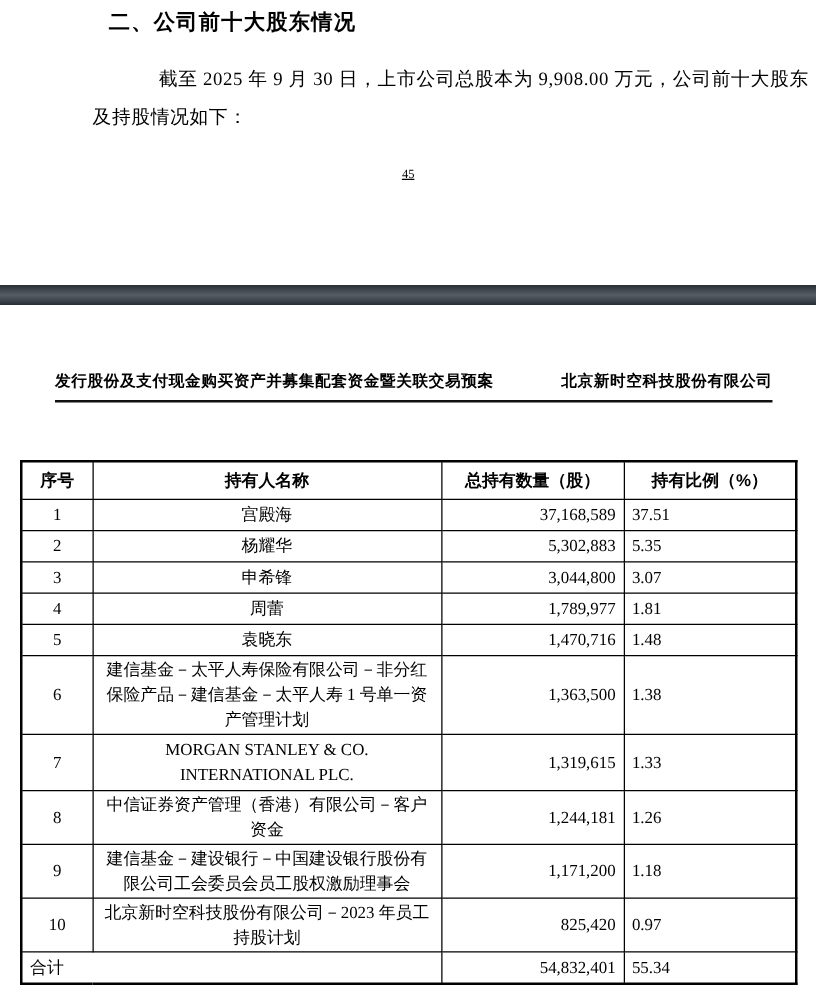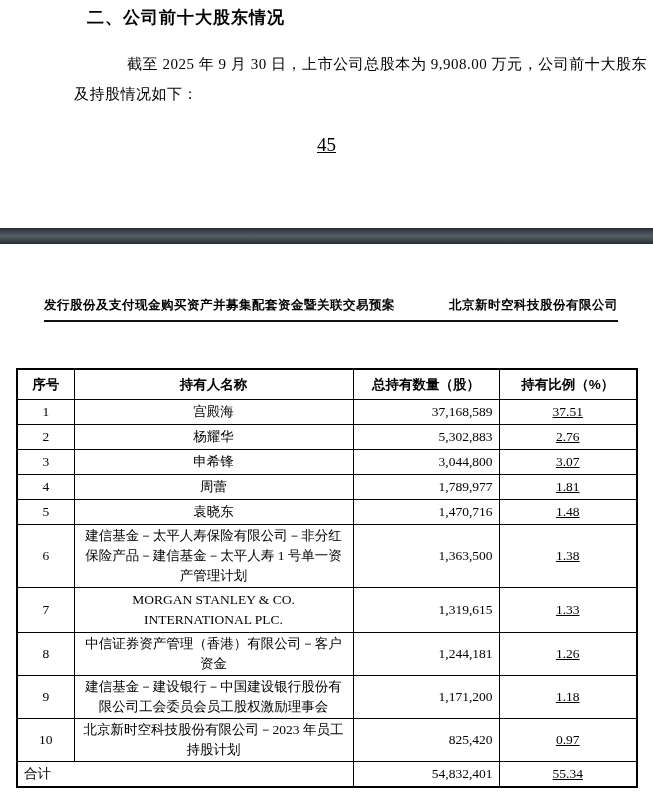--- a/index.html
+++ b/index.html
@@ -20,21 +20,21 @@
   }
   .doc-paragraph {
     position: absolute; left: 34px; top: 49px; width: 573px;
     font-size: 15px; line-height: 30px;
     text-indent: 53px; text-align: justify;
     letter-spacing: 0.5px;
     margin-left: 40px;
   }
   .page-number {
     position: absolute; left: 0; top: 134px; width: 653px;
-    text-align: center; font-size: 19px; text-decoration: underline;
+    text-align: center; font-size: 10px; text-decoration: underline;
   }
 
   
   .page-separator {
     position: absolute; left: 0; top: 228px; width: 653px; height: 16px;
     background: linear-gradient(180deg, #272e33 0%, #3d444b 22%, #565d63 50%, #3d444b 78%, #272e33 100%);
   }
 
   
   .page-header {
@@ -63,21 +63,21 @@
   table.shareholders th {
     font-family: "Liberation Sans", "DejaVu Sans", sans-serif;
     font-weight: bold; font-size: 13.5px;
     height: 29px; text-align: center; padding: 0 2px;
   }
   table.shareholders td { padding: 1px 6px; line-height: 20px; }
   td.c-no   { text-align: center; padding: 1px 2px; }
   td.c-name { text-align: center; }
   td.c-shares { text-align: right; padding-right: 8px;
     font-family: "Liberation Serif", "DejaVu Serif", serif; }
-  td.c-pct  { text-align: center; padding-right: 8px; text-decoration: underline; }
+  td.c-pct  { text-align: left; padding-right: 8px; }
   tbody tr { height: 25px; }
   tbody tr:nth-child(6)  { height: 62px; }
   tbody tr:nth-child(7)  { height: 45px; }
   tbody tr:nth-child(8)  { height: 42px; }
   tbody tr:nth-child(9)  { height: 40px; }
   tbody tr:nth-child(10) { height: 42px; }
   tfoot tr { height: 25px; }
   tfoot td.c-label { text-align: left; }
 </style>
 </head>
@@ -117,21 +117,21 @@
         <tr>
           <td class="c-no">1</td>
           <td class="c-name">宫殿海</td>
           <td class="c-shares">37,168,589</td>
           <td class="c-pct">37.51</td>
         </tr>
         <tr>
           <td class="c-no">2</td>
           <td class="c-name">杨耀华</td>
           <td class="c-shares">5,302,883</td>
-          <td class="c-pct">2.76</td>
+          <td class="c-pct">5.35</td>
         </tr>
         <tr>
           <td class="c-no">3</td>
           <td class="c-name">申希锋</td>
           <td class="c-shares">3,044,800</td>
           <td class="c-pct">3.07</td>
         </tr>
         <tr>
           <td class="c-no">4</td>
           <td class="c-name">周蕾</td>

